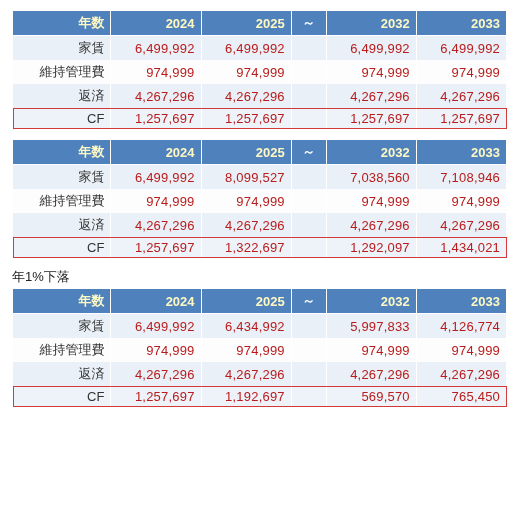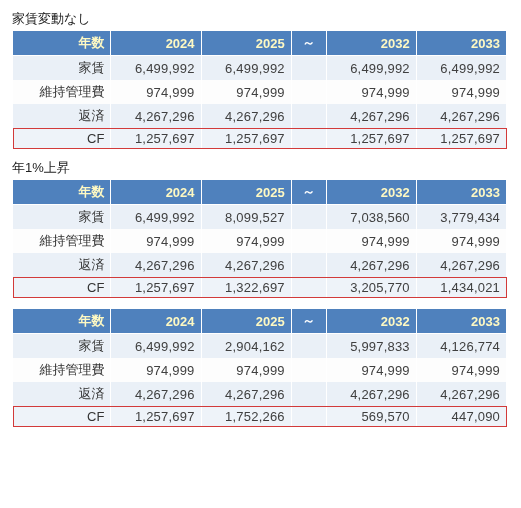--- a/index.html
+++ b/index.html
@@ -11,27 +11,26 @@
     td{border-left:1px solid #fff;border-right:1px solid #fff;border-top:none;border-bottom:none}
     .lbl{width:96px}
     .yr{width:88px}
     .gap{width:34px;text-align:center}
     th.gap{color:#fff}
     tr.odd td{background:#eaf0f7}
     tr.even td{background:#fdfdfd}
     tr.cf{outline:1.5px solid #d23a3a;outline-offset:-1px}
     tr.cf td{background:#eef3f9}
     td.gap{background:inherit}
-    .num{font-variant-numeric:tabular-nums;letter-spacing:.2px;color:#404040}
+    .num{font-variant-numeric:tabular-nums;letter-spacing:.2px;color:#b91c1c}
   </style>
 </head>
 <body>
 
 <div class="blk">
-  <div class="ttl">家賃変動なし</div>
   <table>
     <tbody>
         <tr>
       <th class="lbl">年数</th>
       <th class="yr">2024</th>
       <th class="yr">2025</th>
       <th class="gap">～</th>
       <th class="yr">2032</th>
       <th class="yr">2033</th>
     </tr>
@@ -65,38 +64,37 @@
           <td class="num">1,257,697</td>
           <td class="gap"></td>
           <td class="num">1,257,697</td>
           <td class="num">1,257,697</td>
         </tr>
   </tbody>
     </table>
 </div>
 
 <div class="blk">
-  <div class="ttl">年1%上昇</div>
   <table>
     <tbody>
         <tr>
       <th class="lbl">年数</th>
       <th class="yr">2024</th>
       <th class="yr">2025</th>
       <th class="gap">～</th>
       <th class="yr">2032</th>
       <th class="yr">2033</th>
     </tr>
     <tr class="odd">
           <td class="lbl">家賃</td>
           <td class="num">6,499,992</td>
           <td class="num">8,099,527</td>
           <td class="gap"></td>
           <td class="num">7,038,560</td>
-          <td class="num">3,779,434</td>
+          <td class="num">7,108,946</td>
         </tr>
     <tr class="even">
           <td class="lbl">維持管理費</td>
           <td class="num">974,999</td>
           <td class="num">974,999</td>
           <td class="gap"></td>
           <td class="num">974,999</td>
           <td class="num">974,999</td>
         </tr>
     <tr class="odd">
@@ -105,42 +103,43 @@
           <td class="num">4,267,296</td>
           <td class="gap"></td>
           <td class="num">4,267,296</td>
           <td class="num">4,267,296</td>
         </tr>
     <tr class="cf">
           <td class="lbl">CF</td>
           <td class="num">1,257,697</td>
           <td class="num">1,322,697</td>
           <td class="gap"></td>
-          <td class="num">3,205,770</td>
+          <td class="num">1,292,097</td>
           <td class="num">1,434,021</td>
         </tr>
   </tbody>
     </table>
 </div>
 
 <div class="blk">
+  <div class="ttl">年1%下落</div>
   <table>
     <tbody>
         <tr>
       <th class="lbl">年数</th>
       <th class="yr">2024</th>
       <th class="yr">2025</th>
       <th class="gap">～</th>
       <th class="yr">2032</th>
       <th class="yr">2033</th>
     </tr>
     <tr class="odd">
           <td class="lbl">家賃</td>
           <td class="num">6,499,992</td>
-          <td class="num">2,904,162</td>
+          <td class="num">6,434,992</td>
           <td class="gap"></td>
           <td class="num">5,997,833</td>
           <td class="num">4,126,774</td>
         </tr>
     <tr class="even">
           <td class="lbl">維持管理費</td>
           <td class="num">974,999</td>
           <td class="num">974,999</td>
           <td class="gap"></td>
           <td class="num">974,999</td>
@@ -150,20 +149,20 @@
           <td class="lbl">返済</td>
           <td class="num">4,267,296</td>
           <td class="num">4,267,296</td>
           <td class="gap"></td>
           <td class="num">4,267,296</td>
           <td class="num">4,267,296</td>
         </tr>
     <tr class="cf">
           <td class="lbl">CF</td>
           <td class="num">1,257,697</td>
-          <td class="num">1,752,266</td>
+          <td class="num">1,192,697</td>
           <td class="gap"></td>
           <td class="num">569,570</td>
-          <td class="num">447,090</td>
+          <td class="num">765,450</td>
         </tr>
   </tbody>
     </table>
 </div>
 
 </body></html>

